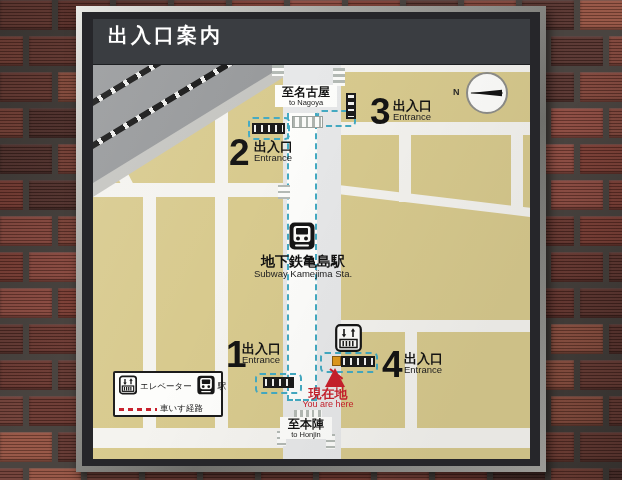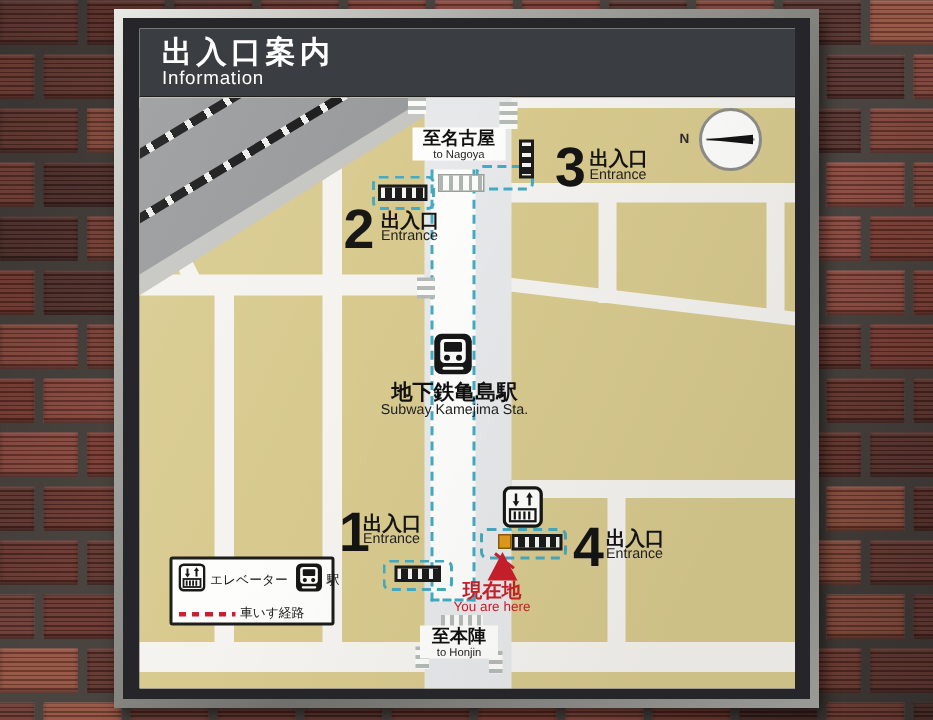--- a/index.html
+++ b/index.html
@@ -246,21 +246,20 @@
       <div class="brick" style="left: 609px; top: 468px; background-color: rgb(84, 48, 43);"></div>
     </div>
   <div class="wall-shade"></div>
 
   <div class="frame">
     <div class="frame-dark"></div>
     <div class="content">
 
       <div class="header">
         <div class="jp">出入口案内</div>
-        <div class="en">Information</div>
       </div>
 
       <div class="map">
 
         <div class="topstrip"></div>
 
         <div class="street" style="left:0;top:118px;width:195px;height:14px;"></div>
         <div class="street" style="left:50px;top:125px;width:13px;height:240px;"></div>
         <div class="street" style="left:122px;top:45px;width:13px;height:320px;"></div>
         <div class="street" style="left:22px;top:88px;width:11px;height:36px;transform:rotate(-27deg);"></div>

